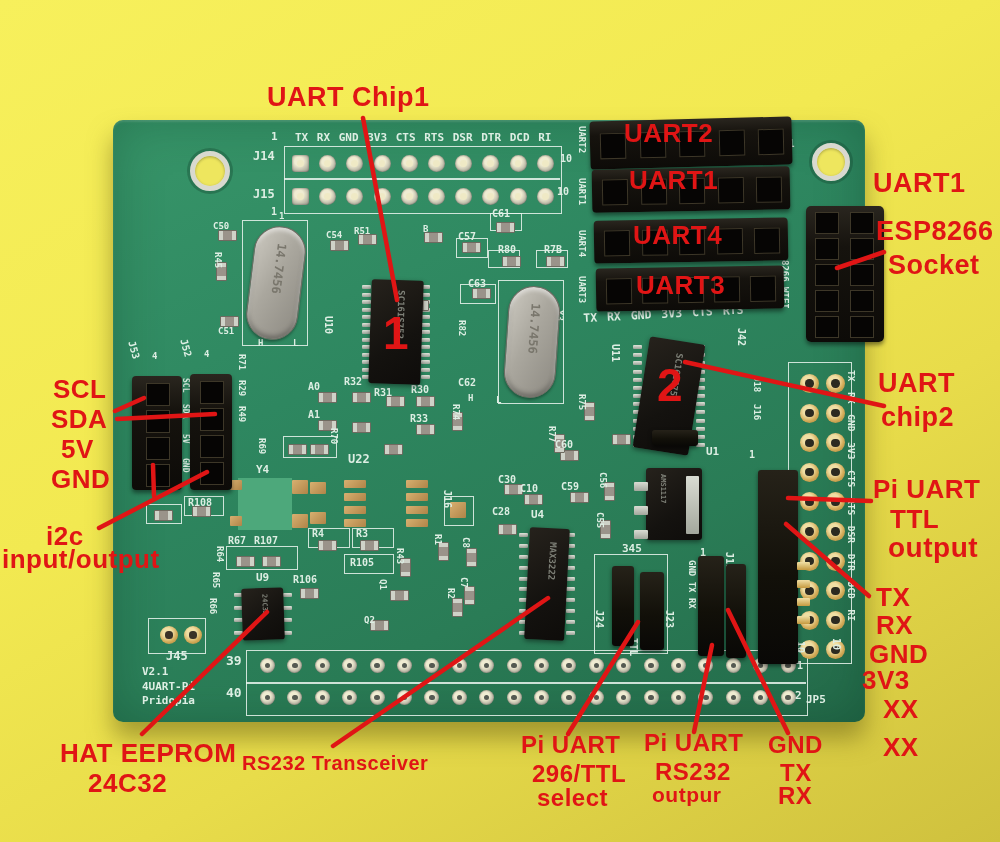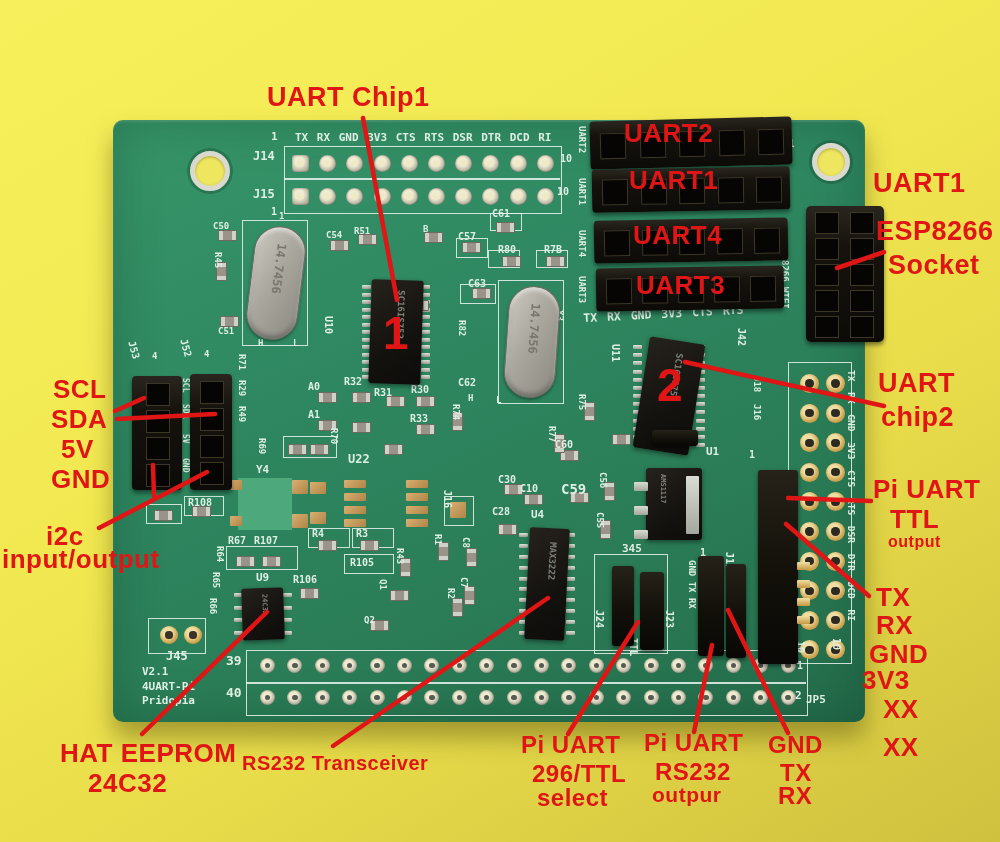--- a/index.html
+++ b/index.html
@@ -628,21 +628,21 @@
       <div class="silk" style="left: 142px; top: 681px; font-size: 11px;">4UART-Pi</div>
       <div class="silk" style="left: 142px; top: 695px; font-size: 11px;">Pridopia</div>
       <div class="silk" style="left: 226px; top: 654px; font-size: 13px;">39</div>
       <div class="silk" style="left: 226px; top: 686px; font-size: 13px;">40</div>
       <div class="silk" style="left: 492px; top: 507px; font-size: 10px;">C28</div>
       <div class="silk" style="left: 520px; top: 484px; font-size: 10px;">C10</div>
       <div class="silk" style="left: 498px; top: 475px; font-size: 10px;">C30</div>
       <div class="silk" style="left: 531px; top: 509px; font-size: 11px;">U4</div>
       <div class="silk" style="left: 604px; top: 512px; font-size: 9px; transform-origin: 0px 0px; transform: rotate(90deg);">C55</div>
       <div class="silk" style="left: 607px; top: 472px; font-size: 9px; transform-origin: 0px 0px; transform: rotate(90deg);">C56</div>
-      <div class="silk" style="left: 561px; top: 482px; font-size: 14px;">C59</div>
+      <div class="silk" style="left: 561px; top: 482px; font-size: 10px;">C59</div>
       <div class="silk" style="left: 555px; top: 440px; font-size: 10px;">C60</div>
       <div class="silk" style="left: 556px; top: 426px; font-size: 9px; transform-origin: 0px 0px; transform: rotate(90deg);">R77</div>
       <div class="silk" style="left: 586px; top: 394px; font-size: 9px; transform-origin: 0px 0px; transform: rotate(90deg);">R75</div>
       <div class="silk" style="left: 622px; top: 543px; font-size: 11px;">345</div>
       <div class="silk" style="left: 604px; top: 610px; font-size: 10px; transform-origin: 0px 0px; transform: rotate(90deg);">J24</div>
       <div class="silk" style="left: 674px; top: 610px; font-size: 10px; transform-origin: 0px 0px; transform: rotate(90deg);">J23</div>
       <div class="silk" style="left: 638px; top: 638px; font-size: 10px; transform-origin: 0px 0px; transform: rotate(90deg);">TTL</div>
       <div class="silk" style="left: 696px; top: 560px; font-size: 9px; transform-origin: 0px 0px; transform: rotate(90deg);">GND TX RX</div>
       <div class="silk" style="left: 700px; top: 548px; font-size: 10px;">1</div>
       <div class="silk" style="left: 734px; top: 552px; font-size: 10px; transform-origin: 0px 0px; transform: rotate(90deg);">J11</div>
@@ -698,21 +698,21 @@
       <div class="ann" style="left: 629px; top: 167px; font-size: 26px; color: rgb(224, 21, 21);">UART1</div>
       <div class="ann" style="left: 633px; top: 222px; font-size: 26px; color: rgb(224, 21, 21);">UART4</div>
       <div class="ann" style="left: 636px; top: 272px; font-size: 26px; color: rgb(224, 21, 21);">UART3</div>
       <div class="ann" style="left: 873px; top: 170px; font-size: 27px; color: rgb(224, 21, 21);">UART1</div>
       <div class="ann" style="left: 876px; top: 218px; font-size: 27px; color: rgb(224, 21, 21);">ESP8266</div>
       <div class="ann" style="left: 888px; top: 252px; font-size: 27px; color: rgb(224, 21, 21);">Socket</div>
       <div class="ann" style="left: 878px; top: 370px; font-size: 27px; color: rgb(224, 21, 21);">UART</div>
       <div class="ann" style="left: 881px; top: 404px; font-size: 27px; color: rgb(224, 21, 21);">chip2</div>
       <div class="ann" style="left: 873px; top: 476px; font-size: 26px; color: rgb(224, 21, 21);">Pi UART</div>
       <div class="ann" style="left: 890px; top: 506px; font-size: 26px; color: rgb(224, 21, 21);">TTL</div>
-      <div class="ann" style="left: 888px; top: 534px; font-size: 16px; color: rgb(224, 21, 21);">output</div>
+      <div class="ann" style="left: 888px; top: 534px; font-size: 28px; color: rgb(224, 21, 21);">output</div>
       <div class="ann" style="left: 876px; top: 584px; font-size: 26px; color: rgb(224, 21, 21);">TX</div>
       <div class="ann" style="left: 876px; top: 612px; font-size: 26px; color: rgb(224, 21, 21);">RX</div>
       <div class="ann" style="left: 869px; top: 641px; font-size: 26px; color: rgb(224, 21, 21);">GND</div>
       <div class="ann" style="left: 862px; top: 667px; font-size: 26px; color: rgb(224, 21, 21);">3V3</div>
       <div class="ann" style="left: 883px; top: 696px; font-size: 26px; color: rgb(224, 21, 21);">XX</div>
       <div class="ann" style="left: 883px; top: 734px; font-size: 26px; color: rgb(224, 21, 21);">XX</div>
       <div class="ann" style="left: 53px; top: 376px; font-size: 26px; color: rgb(224, 21, 21);">SCL</div>
       <div class="ann" style="left: 51px; top: 406px; font-size: 26px; color: rgb(224, 21, 21);">SDA</div>
       <div class="ann" style="left: 61px; top: 436px; font-size: 26px; color: rgb(224, 21, 21);">5V</div>
       <div class="ann" style="left: 51px; top: 466px; font-size: 26px; color: rgb(224, 21, 21);">GND</div>

